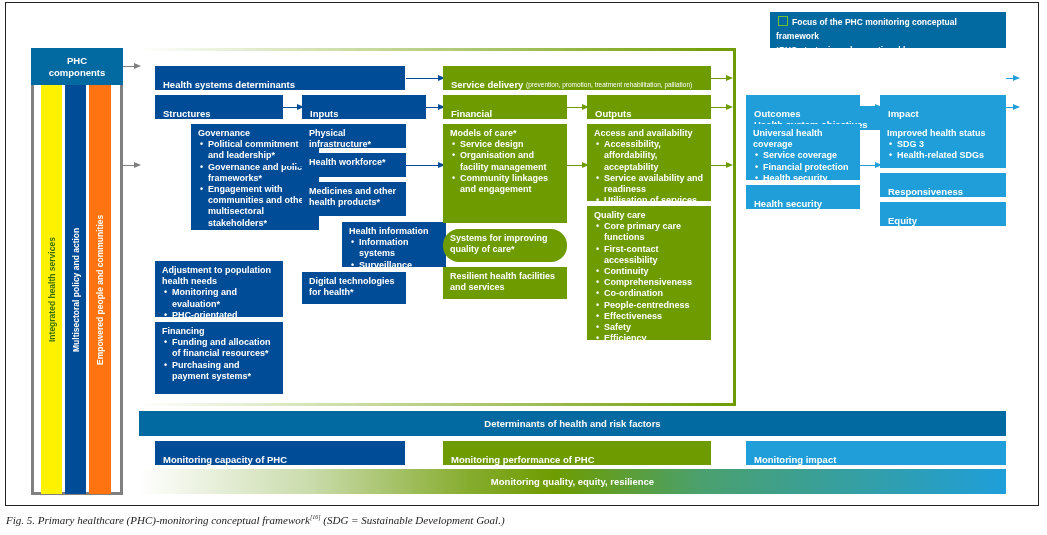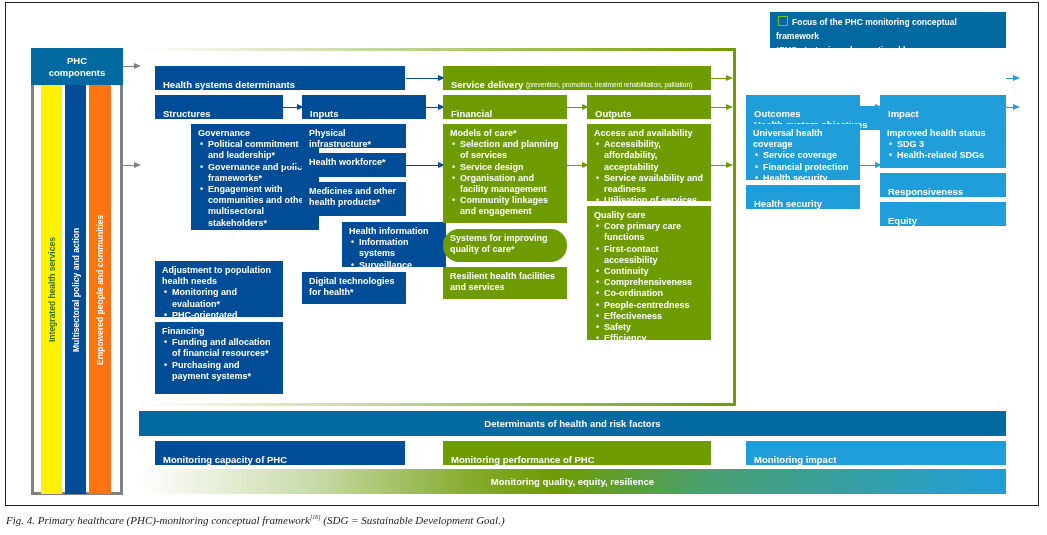--- a/index.html
+++ b/index.html
@@ -121,21 +121,20 @@
 <div class="box gr hdr" style="left:443px;top:95px;width:124px;height:24px;">
     <span>Financial</span>
   </div>
 <div class="box gr hdr" style="left:587px;top:95px;width:124px;height:24px;">
     <span>Outputs</span>
   </div>
 
 <div class="box gr" style="left:443px;top:124px;width:124px;height:99px;">
   <div>Models of care*</div>
   <ul>
-    <li>Selection and planning of services</li>
     <li>Service design</li>
     <li>Organisation and facility management</li>
     <li>Community linkages and engagement</li>
   </ul>
 </div>
 <div class="box gr" style="left:443px;top:229px;width:124px;height:33px;border-radius:16px;">
     <div>Systems for improving quality of care*</div>
   </div>
 <div class="box gr" style="left:443px;top:267px;width:124px;height:32px;">
     <div>Resilient health facilities and services</div>
@@ -221,13 +220,13 @@
 <div class="box gr hdr" style="left:443px;top:441px;width:268px;height:24px;">
     <span>Monitoring performance of PHC</span>
   </div>
 <div class="box lb hdr" style="left:746px;top:441px;width:260px;height:24px;">
     <span>Monitoring impact</span>
   </div>
 <div class="box" style="left:139px;top:469px;width:867px;height:25px;background:linear-gradient(to right,#ffffff 0%,#c9dbaa 20%,#86ac2e 38%,#6e9c00 48%,#4aa06e 65%,#1f9ed9 100%);display:flex;align-items:center;justify-content:center;font-size:9.5px;">
     <span>Monitoring quality, equity, resilience</span>
   </div>
 
-<div class="caption"><span>Fig. 4. Primary healthcare (PHC)-monitoring conceptual framework</span><sup>[16]</sup><span> (SDG = Sustainable Development Goal.)</span></div>
+<div class="caption"><span>Fig. 5. Primary healthcare (PHC)-monitoring conceptual framework</span><sup>[16]</sup><span> (SDG = Sustainable Development Goal.)</span></div>
 
 </body></html>

